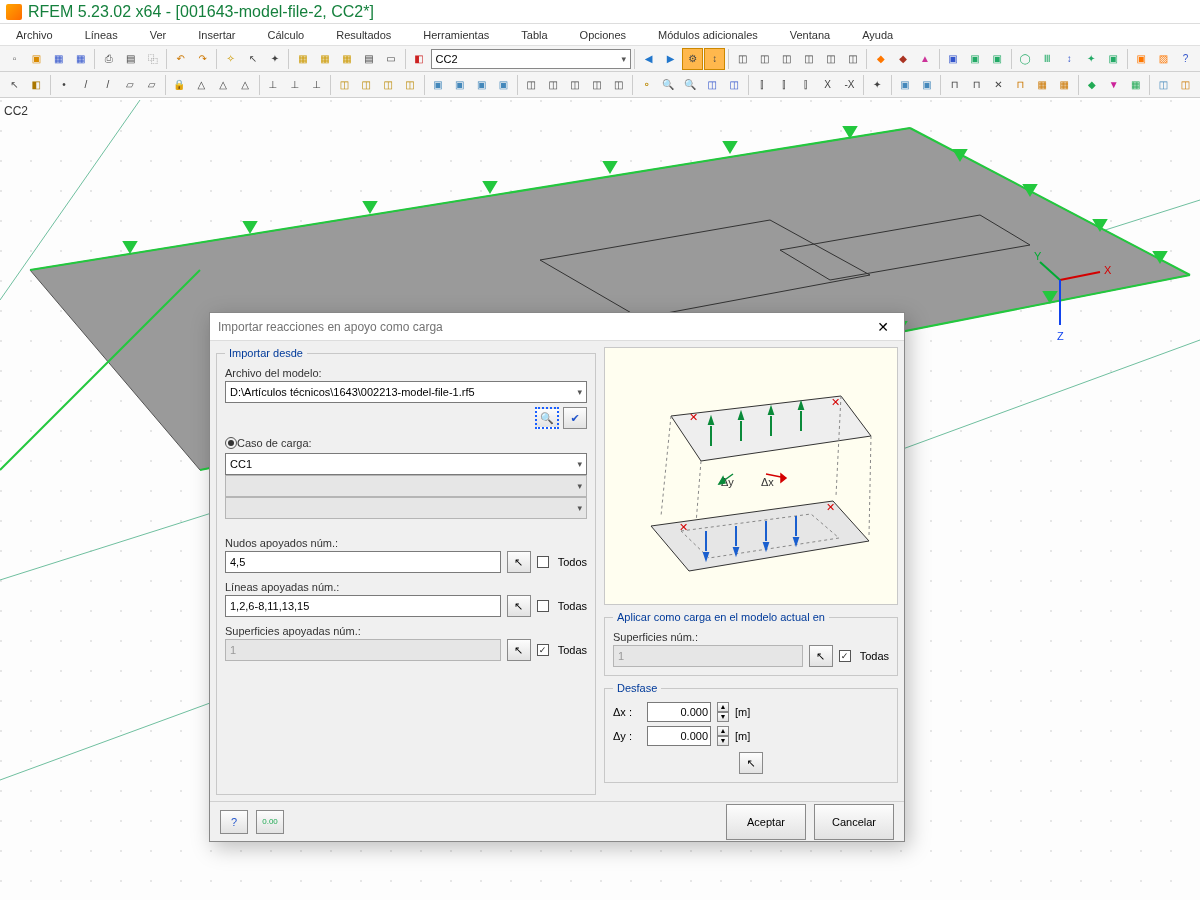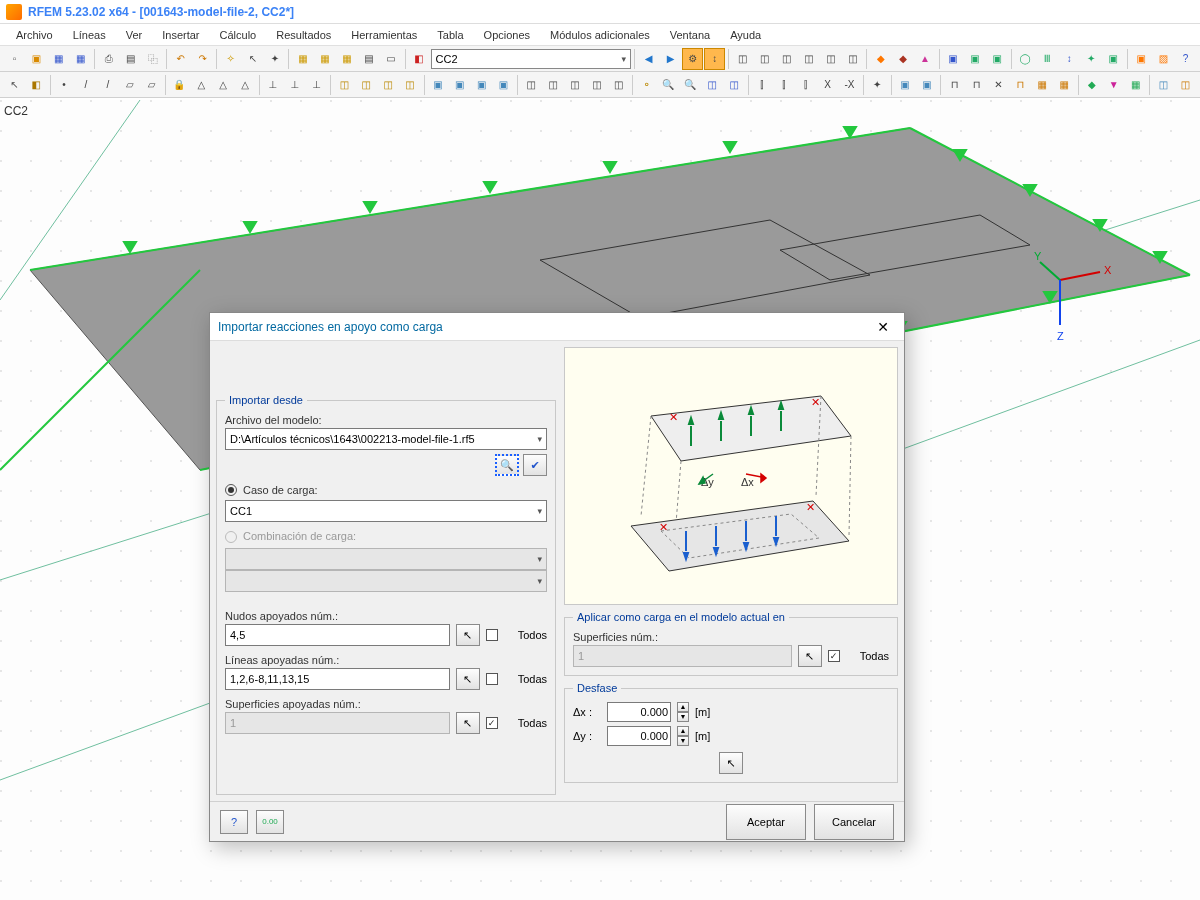--- a/index.html
+++ b/index.html
@@ -1,62 +1,62 @@
 <!DOCTYPE html>
 <html><head>
 <meta charset="utf-8">
 <style>
   * { box-sizing: border-box; margin: 0; padding: 0; font-family: "Segoe UI", Tahoma, sans-serif; font-size: 11px; }
   body { background: #fff; width: 1200px; height: 900px; overflow: hidden; position: relative; }
 
   
   .titlebar { height: 24px; background: #fff; display: flex; align-items: center; padding: 0 6px; border-bottom: 1px solid #ddd; }
   .titlebar .app-icon { width: 16px; height: 16px; background: linear-gradient(135deg,#ffa500,#ff6b00); border-radius: 2px; margin-right: 6px; }
-  .titlebar .title-text { color: #3b82f6; font-size: 12px; font-weight: bold; }
+  .titlebar .title-text { color: #15803d; font-size: 16px; }
 
   
-  .menubar { height: 22px; background: #fff; display: flex; align-items: center; padding: 0 8px; gap: 4px; border-bottom: 1px solid #e0e0e0; }
+  .menubar { height: 22px; background: #fff; display: flex; align-items: center; padding: 0 8px; gap: 16px; border-bottom: 1px solid #e0e0e0; }
   .menubar .menu-item { padding: 2px 8px; color: #333; cursor: default; }
 
   
   .toolbar-row { height: 26px; background: #f5f5f5; border-bottom: 1px solid #d0d0d0; display: flex; align-items: center; padding: 0 4px; gap: 1px; }
   .tbtn { width: 22px; height: 22px; background: #f5f5f5; border: 1px solid transparent; display: flex; align-items: center; justify-content: center; font-size: 10px; color: #444; }
   .tsep { width: 1px; height: 20px; background: #ccc; margin: 0 2px; }
   .cc-select { width: 210px; height: 20px; border: 1px solid #888; background: #fff; padding: 0 4px; display:flex; align-items:center; justify-content:space-between; }
 
   
   .viewport { position: absolute; top: 100px; left: 0; right: 0; bottom: 0; background: #fdfdfd; }
   .cc-label { position: absolute; top: 4px; left: 4px; font-size: 12px; color: #333; }
 
   
   .dialog { position: absolute; left: 209px; top: 312px; width: 696px; height: 530px; background: #f0f0f0; border: 1px solid #888; box-shadow: 4px 6px 20px rgba(0,0,0,0.25); display: flex; flex-direction: column; }
   .dlg-title { height: 28px; background: #fff; display: flex; align-items: center; padding: 0 8px; border-bottom: 1px solid #ddd; }
-  .dlg-title-text { font-size: 12px; color: #0369a1; flex: 1; }
+  .dlg-title-text { font-size: 12px; color: #737373; flex: 1; }
   .dlg-close { width: 26px; height: 22px; display: flex; align-items: center; justify-content: center; font-size: 14px; }
 
   .dlg-body { flex: 1; padding: 6px; display: flex; gap: 8px; }
-  .left-col { width: 340px; display: flex; flex-direction: column; gap: 2px; margin-top: 47px; }
+  .left-col { width: 380px; display: flex; flex-direction: column; gap: 2px; }
   .right-col { flex: 1; display: flex; flex-direction: column; gap: 6px; }
 
   fieldset { border: 1px solid #c8c8c8; background: #f0f0f0; padding: 8px 8px 8px 8px; }
   legend { color: #003a9a; font-size: 11px; padding: 0 4px; }
 
   .lbl { color: #333; margin-bottom: 2px; display: block; }
   .lbl.disabled { color: #999; }
 
   .combo, .textbox { height: 22px; border: 1px solid #7a7a7a; background: #fff; width: 100%; padding: 0 4px; display: flex; align-items: center; justify-content: space-between; }
   .combo.disabled, .textbox.disabled { background: #e6e6e6; color: #999; border-color: #b5b5b5; }
   .carrot { font-size: 9px; color: #555; }
 
   .row { display: flex; align-items: center; gap: 6px; }
   .small-btn { width: 24px; height: 22px; border: 1px solid #8a8a8a; background: linear-gradient(#fdfdfd,#e2e2e2); display: flex; align-items: center; justify-content: center; }
   .small-btn.highlight { border: 2px dotted #1a5fff; }
-  .check { display: flex; align-items: center; gap: 20px; }
-
-  .radio-row { display: flex; align-items: center; gap: 6px; margin-bottom: 4px; }
+  .check { display: flex; align-items: center; gap: 9px; }
+
+  .radio-row { display: flex; align-items: center; margin-bottom: 4px; }
   .radio-dot { width: 12px; height: 12px; border: 1px solid #555; border-radius: 50%; display: flex; align-items: center; justify-content: center; }
   .radio-dot.sel::after { content: ""; width: 6px; height: 6px; background: #333; border-radius: 50%; }
   .radio-dot.disabled { border-color:#bbb; }
 
   .preview { border: 1px solid #c8c8c8; background: #fffef0; height: 258px; display: flex; align-items: center; justify-content: center; position: relative; }
 
   .spin { width: 64px; height: 20px; border: 1px solid #7a7a7a; background: #fff; text-align: right; padding: 0 2px; }
   .spin-btns { display:flex; flex-direction:column; }
   .spin-btns div { width:12px; height:10px; border:1px solid #888; background:linear-gradient(#fdfdfd,#e2e2e2); font-size:7px; line-height:8px; text-align:center; }
 
@@ -303,24 +303,20 @@
 
         <div class="radio-row between-fields">
           <div class="radio-dot sel"></div>
           <span class="cblabel">Caso de carga:</span>
         </div>
         <div class="combo">
           <span>CC1</span>
           <span class="carrot">▾</span>
         </div>
 
-        <div class="radio-row between-fields">
-          <div class="radio-dot disabled"></div>
-          <span class="lbl disabled">Combinación de carga:</span>
-        </div>
         <div class="combo disabled">
             <span></span>
             <span class="carrot">▾</span>
           </div>
 
         <div class="combo disabled">
             <span></span>
             <span class="carrot">▾</span>
           </div>
 

